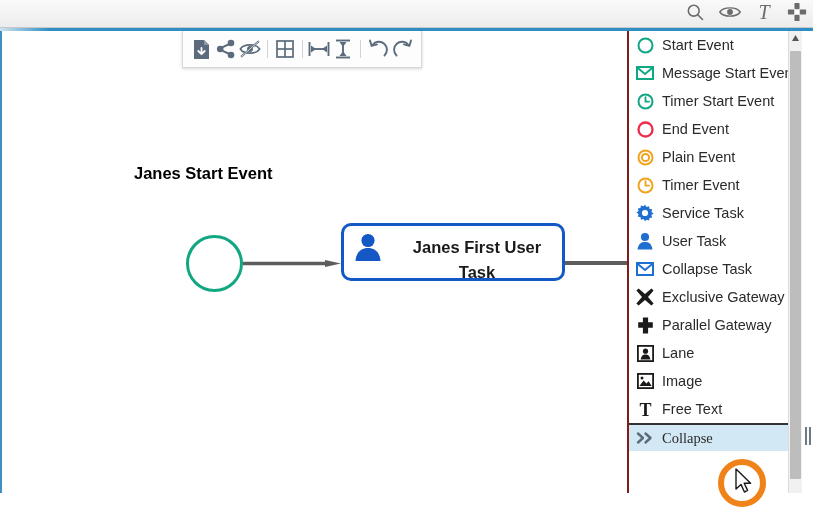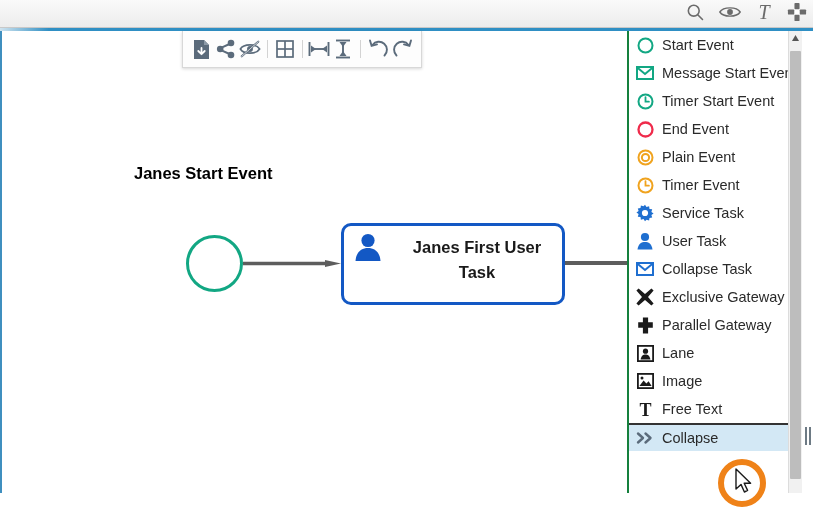--- a/index.html
+++ b/index.html
@@ -69,60 +69,61 @@
   }
   #start-event-circle{
     position:absolute;left:186px;top:204px;width:57px;height:57px;
     border:3px solid #12a783;border-radius:50%;box-sizing:border-box;
     background:#fff;cursor:pointer;
   }
   #flow-arrow{
     position:absolute;left:243px;top:229px;width:98px;height:7px;
   }
   #user-task-box{
-    position:absolute;left:341px;top:192px;width:224px;height:82px;
+    position:absolute;left:341px;top:192px;width:224px;height:58px;
     border:3px solid #1358c4;border-radius:10px;background:#ffffff;
     box-sizing:border-box;cursor:pointer;
   }
   #user-task-icon{
     position:absolute;left:10px;top:6px;width:28px;height:30px;color:#1358c4;
   }
   #user-task-label{
     position:absolute;left:52px;top:9px;width:162px;
     text-align:center;font-weight:bold;font-size:16.5px;color:#1a1a1a;
     line-height:25px;
   }
   #out-flow-line{
     position:absolute;left:565px;top:230px;width:65px;height:4px;
     background:#5d5d5d;
   }
 
   
   #palette-dropdown{
     position:absolute;left:627px;top:31px;width:162px;height:462px;
     background:#ffffff;
-    border-left:2px solid #15803d;
+    border-left:2px solid #7f1d1d;
     border-right:1px solid #c4c4c4;
     box-sizing:border-box;
     overflow:hidden;
   }
   .palette-item{
     height:28px;display:flex;align-items:center;gap:7px;
     padding-left:6px;box-sizing:border-box;cursor:pointer;
   }
   .palette-item .pi-ico{
     width:20px;height:20px;display:flex;align-items:center;justify-content:center;
     flex:0 0 20px;
   }
   .palette-item .pi-lbl{
     font-size:14.5px;color:#2a2a2a;white-space:nowrap;
   }
   .palette-item.selected{
     background:#d3e8f5;
     border-top:2px solid #333;
+    font-family:Liberation Serif, serif;
   }
 
   
   #v-scrollbar{
     position:absolute;right:11px;top:31px;width:13px;height:462px;
     background:#f1f1f1;border-left:1px solid #dcdcdc;
   }
   #v-scroll-thumb{
     position:absolute;left:1px;top:20px;width:11px;height:428px;
     background:#bdbdbd;border-radius:1px;cursor:pointer;

